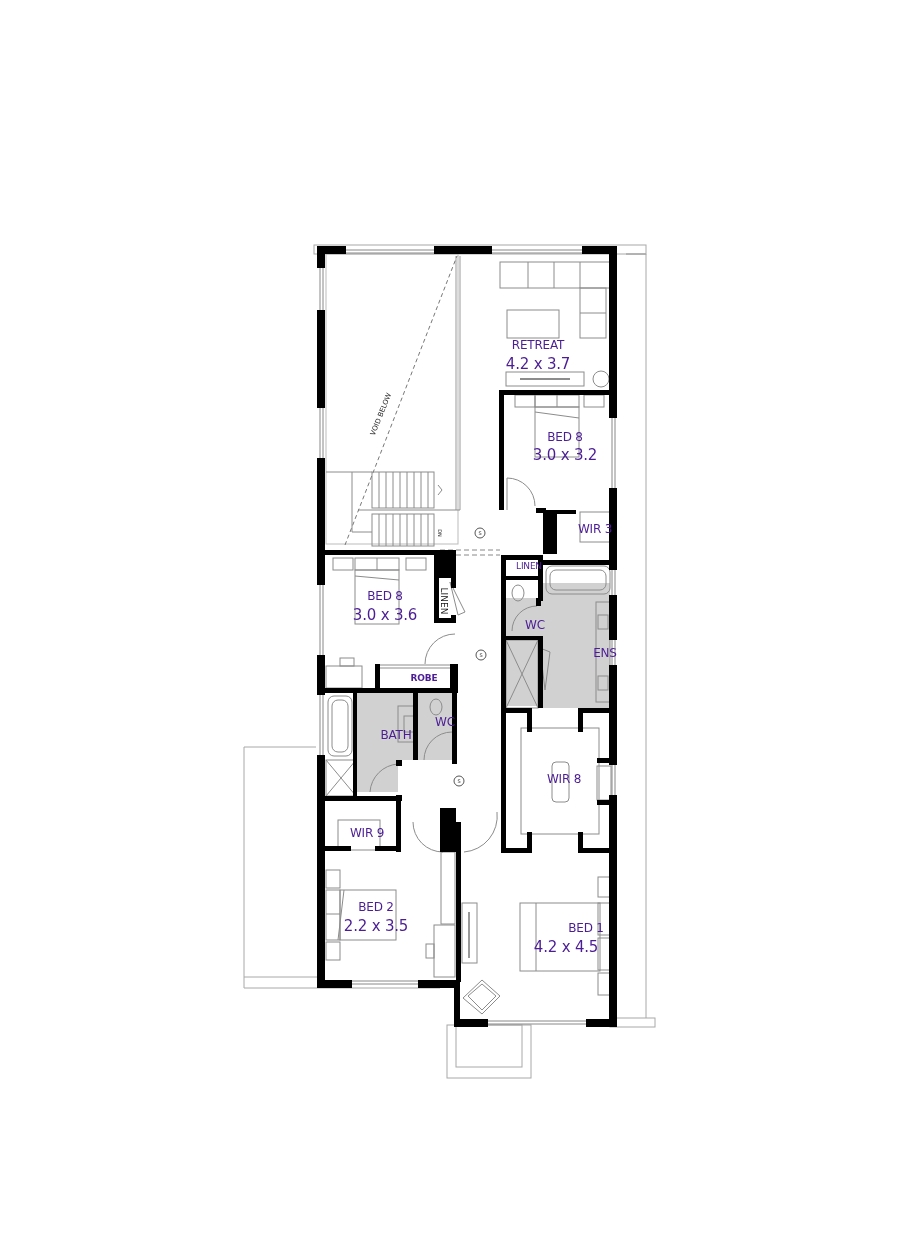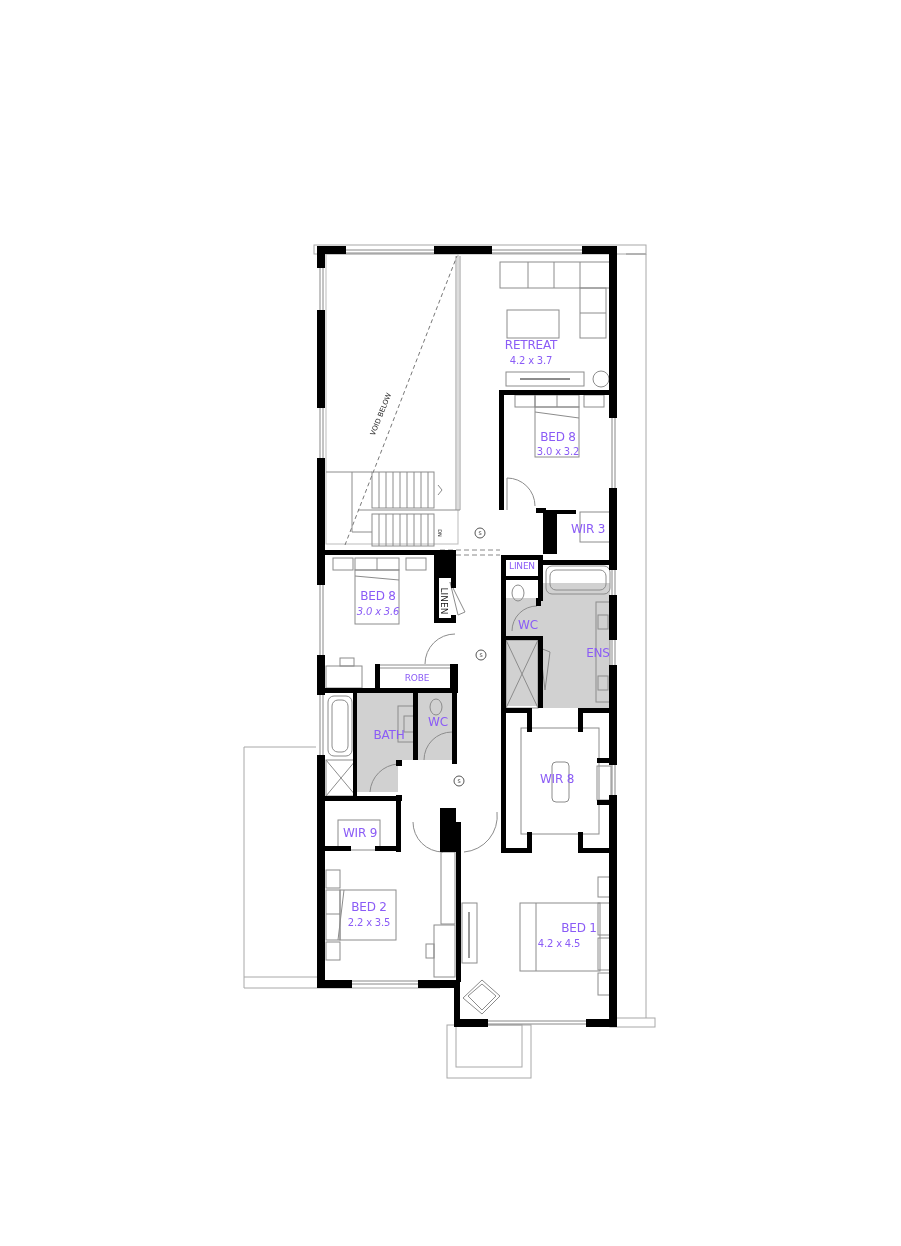--- a/index.html
+++ b/index.html
@@ -1,20 +1,20 @@
 <!DOCTYPE html>
 <html><head>
 <meta charset="utf-8">
 <style>
   html, body { margin: 0; padding: 0; background: #ffffff; }
   body { width: 901px; height: 1246px; position: relative; overflow: hidden; font-family: "DejaVu Sans", sans-serif; }
   #plan { position: absolute; left: 0; top: 0; }
-  .lbl { position: absolute; color: #8b5cf6; font-family: "DejaVu Sans", sans-serif; white-space: nowrap; letter-spacing: -0.2px; }
+  .lbl { position: absolute; color: #4c1d95; font-family: "DejaVu Sans", sans-serif; white-space: nowrap; letter-spacing: -0.2px; margin-left: 7px; }
   .room { font-size: 12px; }
-  .dim { font-size: 10px; }
+  .dim { font-size: 15px; }
   .small { font-size: 9px; }
   .c { transform: translateX(-50%); text-align: center; }
 </style>
 </head>
 <body>
 
 <svg id="plan" width="901" height="1246" viewBox="0 0 901 1246" xmlns="http://www.w3.org/2000/svg">
 
   <g fill="none" stroke="#a8a8a8" stroke-width="1">
     <rect x="314" y="245" width="332" height="9"></rect>
@@ -269,25 +269,25 @@
 
 <div class="lbl room c" style="left:531px; top:338px;">RETREAT</div>
 <div class="lbl dim c" style="left:531px; top:355px;">4.2 x 3.7</div>
 
 <div class="lbl room c" style="left:558px; top:430px;">BED 8</div>
 <div class="lbl dim c" style="left:558px; top:446px;">3.0 x 3.2</div>
 
 <div class="lbl room c" style="left:588px; top:522px;">WIR 3</div>
 
 <div class="lbl room c" style="left:378px; top:589px;">BED 8</div>
-<div class="lbl dim c" style="left:378px; top:606px;font-style:italic;">3.0 x 3.6</div>
+<div class="lbl dim c" style="left:378px; top:606px;">3.0 x 3.6</div>
 
 <div class="lbl small c" style="left:522px; top:561px;">LINEN</div>
 
-<div class="lbl small c" style="left:417px; top:673px;">ROBE</div>
+<div class="lbl small c" style="left:417px; top:673px;font-weight:bold;">ROBE</div>
 
 <div class="lbl room c" style="left:528px; top:618px;">WC</div>
 <div class="lbl room c" style="left:598px; top:646px;text-align:center;">ENS</div>
 
 <div class="lbl room c" style="left:389px; top:728px;">BATH</div>
 <div class="lbl room c" style="left:438px; top:715px;">WC</div>
 
 <div class="lbl room c" style="left:557px; top:772px;">WIR 8</div>
 
 <div class="lbl room c" style="left:360px; top:826px;">WIR 9</div>

